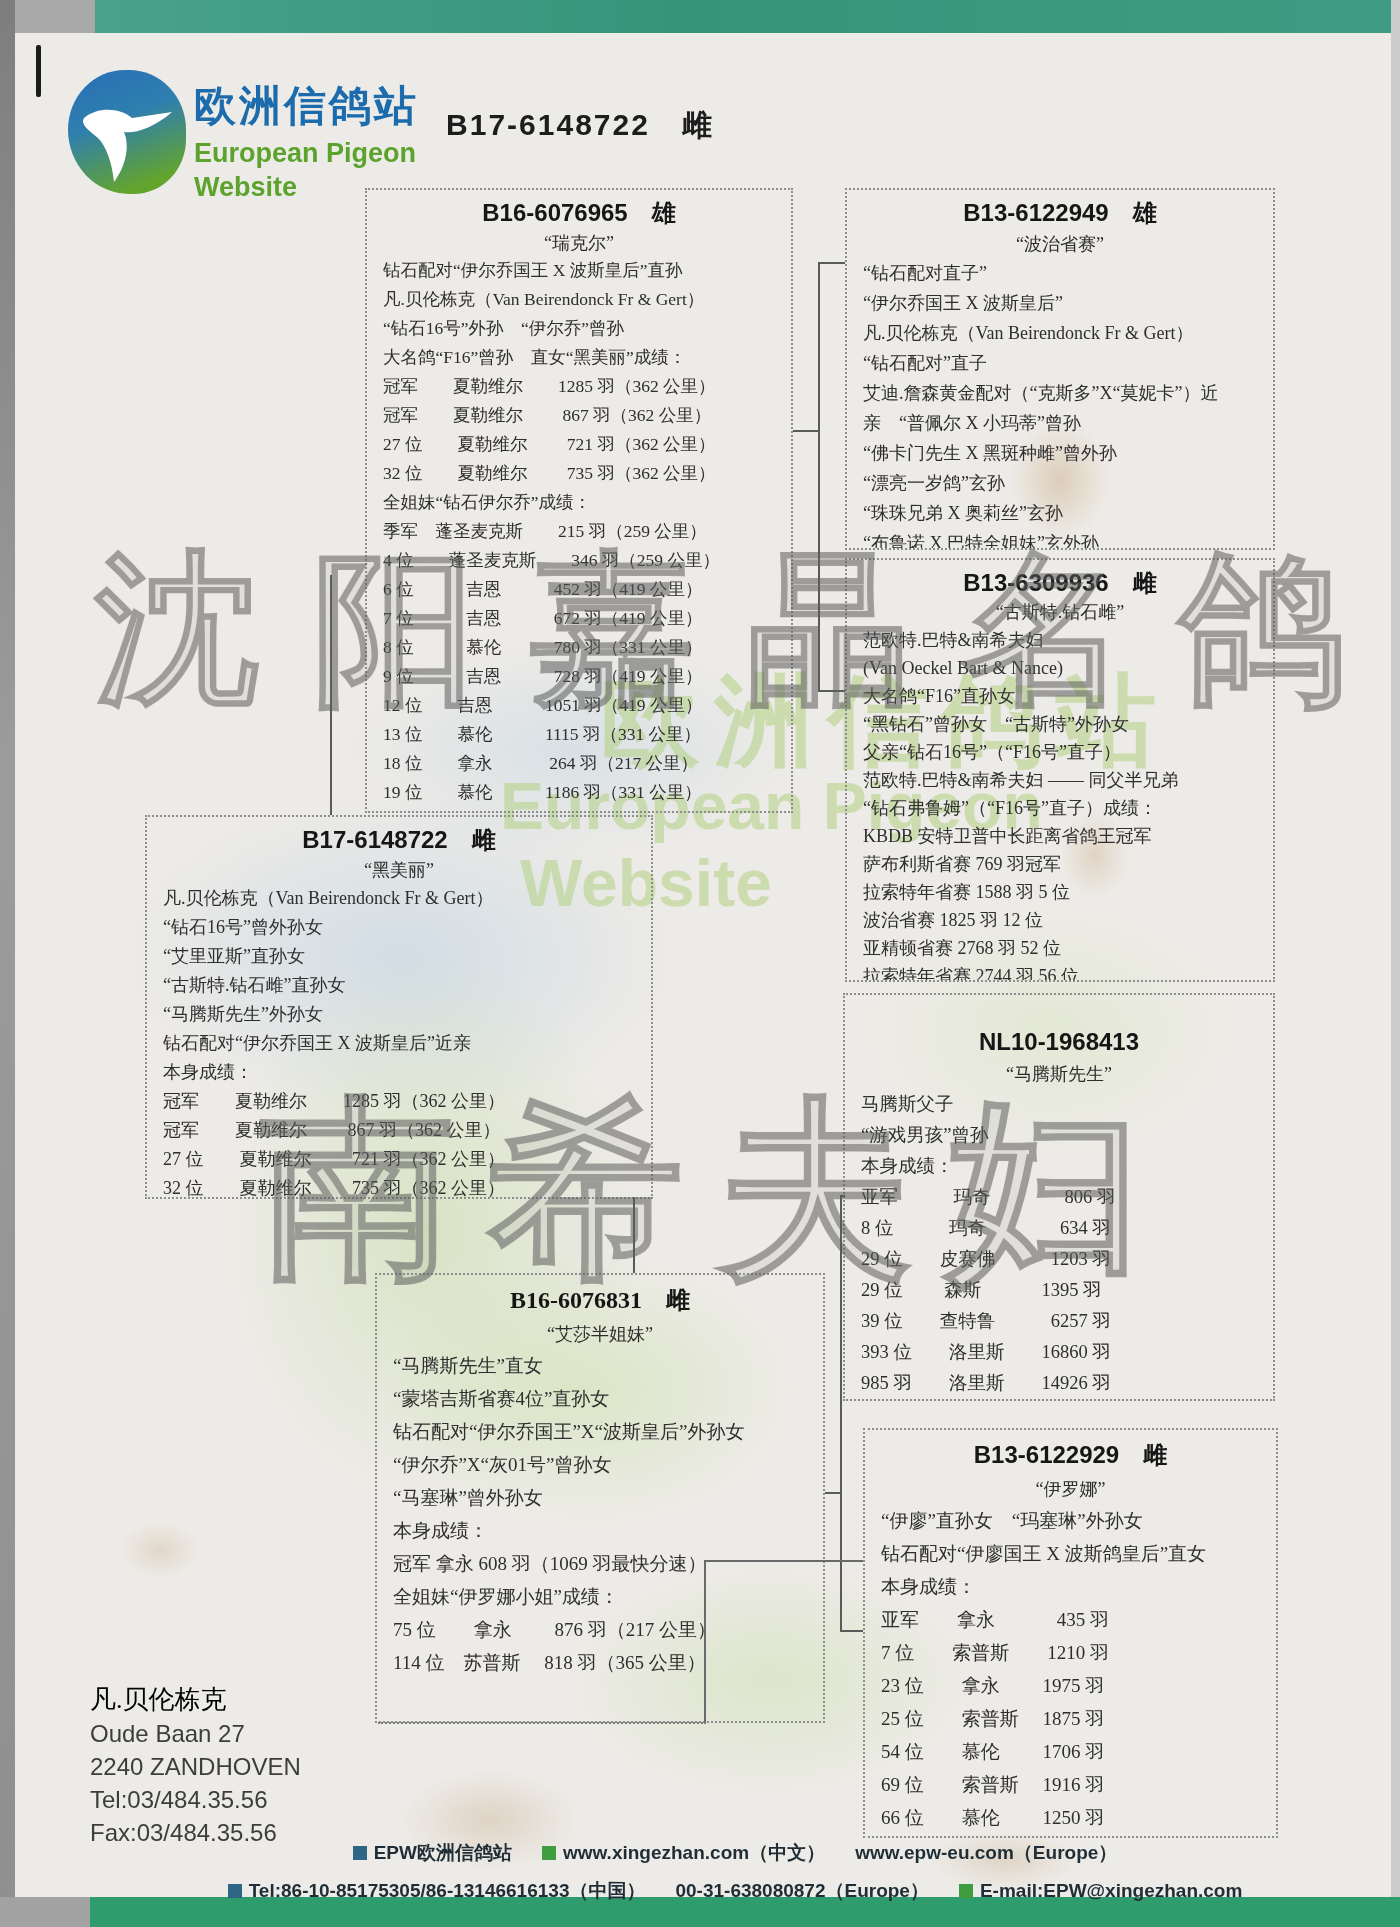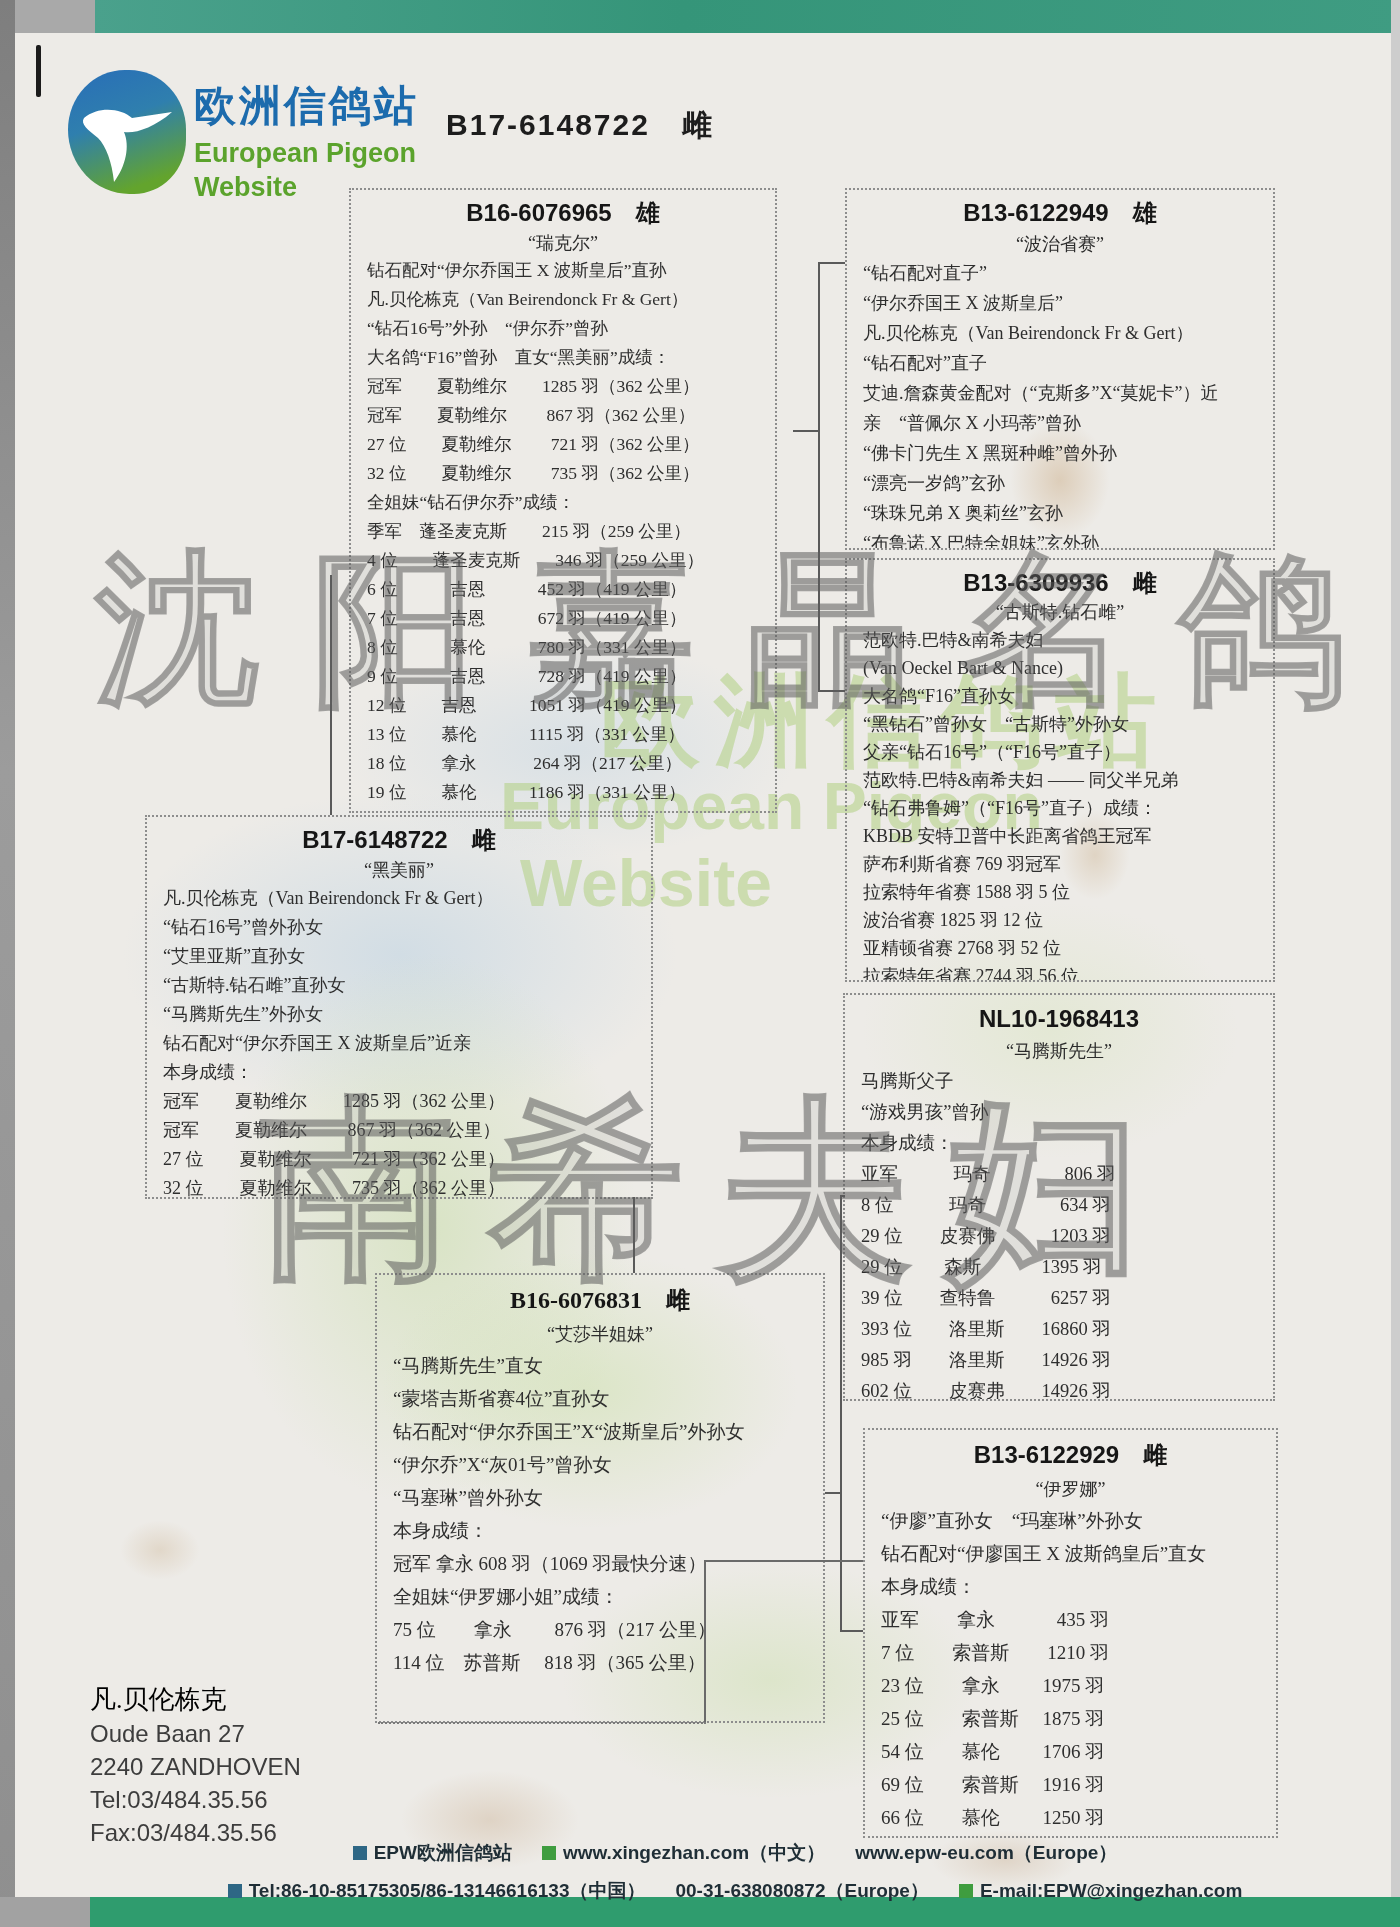--- a/index.html
+++ b/index.html
@@ -45,39 +45,39 @@
       font-size:30px;font-weight:bold;color:#1d1d1d;z-index:4;letter-spacing:2px;}
 
   
   .pbox{position:absolute;border:2px dotted #8d8d8d;box-sizing:border-box;z-index:3;
         padding:6px 16px 4px;overflow:hidden;background:transparent;}
   .pbox-title{text-align:center;font-weight:bold;font-size:24px;color:#161616;font-family:"Liberation Sans",sans-serif;}
   .pbox-name{text-align:center;font-size:18px;color:#2c2c2c;font-family:"Liberation Serif",serif;}
   .pbox-lines{font-family:"Liberation Serif",serif;color:#2e2e2e;white-space:pre-wrap;}
   .pline{min-height:1em;}
 
-  .box1{left:349px;top:188px;width:428px;height:625px;}
+  .box1{left:365px;top:188px;width:428px;height:625px;}
   .box1 .pbox-lines{font-size:17.5px;line-height:29px;}
   .box1 .pbox-title{line-height:34px;} .box1 .pbox-name{line-height:26px;}
 
   .box2{left:845px;top:188px;width:430px;height:362px;}
   .box2 .pbox-lines{font-size:18px;line-height:30px;}
   .box2 .pbox-title{line-height:34px;} .box2 .pbox-name{line-height:28px;}
 
   .box3{left:845px;top:558px;width:430px;height:424px;}
   .box3 .pbox-lines{font-size:18px;line-height:28px;}
   .box3 .pbox-title{line-height:33px;} .box3 .pbox-name{line-height:27px;}
 
   .box4{left:145px;top:815px;width:508px;height:384px;}
   .box4 .pbox-lines{font-size:18px;line-height:29px;}
   .box4 .pbox-title{line-height:34px;} .box4 .pbox-name{line-height:27px;}
 
   .box5{left:843px;top:993px;width:432px;height:408px;}
   .box5 .pbox-lines{font-size:18.5px;line-height:31px;}
-  .box5 .pbox-title{line-height:36px;} .box5 .pbox-name{line-height:29px;}
+  .box5 .pbox-title{line-height:36px;margin-top:23px;} .box5 .pbox-name{line-height:29px;}
 
   .box6{left:375px;top:1273px;width:450px;height:450px;}
   .box6 .pbox-lines{font-size:19px;line-height:33px;}
   .box6 .pbox-title{line-height:38px;font-family:Liberation Serif, serif;} .box6 .pbox-name{line-height:30px;}
 
   .box7{left:863px;top:1428px;width:415px;height:410px;}
   .box7 .pbox-lines{font-size:19px;line-height:33px;}
   .box7 .pbox-title{line-height:38px;} .box7 .pbox-name{line-height:30px;}
 
   

